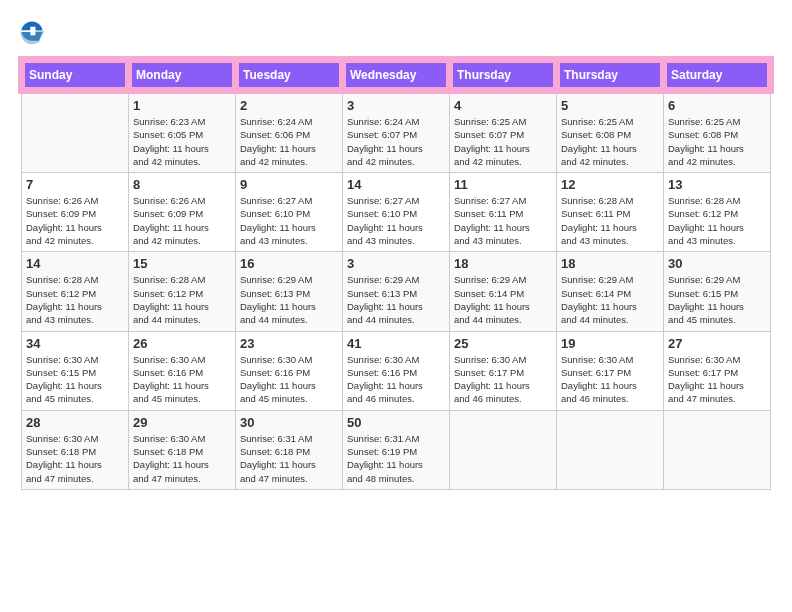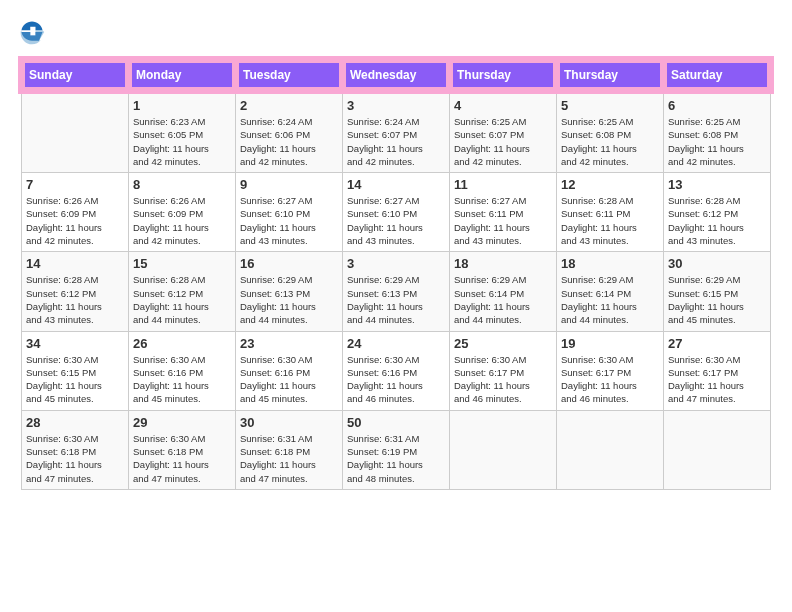--- a/index.html
+++ b/index.html
@@ -283,21 +283,21 @@
 and 45 minutes.</div>
           </td>
           <td>
             <span class="day-num">23</span>
             <div class="cell-text" style="white-space: pre-line;">Sunrise: 6:30 AM
 Sunset: 6:16 PM
 Daylight: 11 hours
 and 45 minutes.</div>
           </td>
           <td>
-            <span class="day-num">24</span>
+            <span class="day-num">41</span>
             <div class="cell-text" style="white-space: pre-line;">Sunrise: 6:30 AM
 Sunset: 6:16 PM
 Daylight: 11 hours
 and 46 minutes.</div>
           </td>
           <td>
             <span class="day-num">25</span>
             <div class="cell-text" style="white-space: pre-line;">Sunrise: 6:30 AM
 Sunset: 6:17 PM
 Daylight: 11 hours

